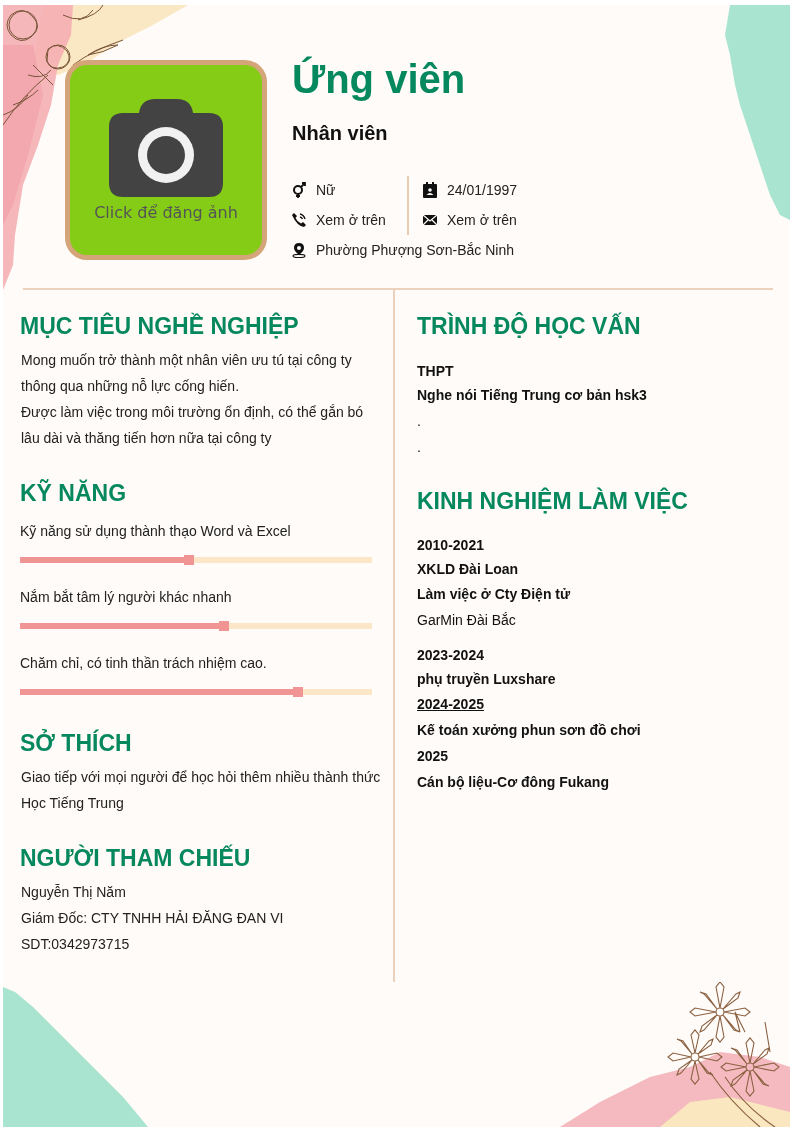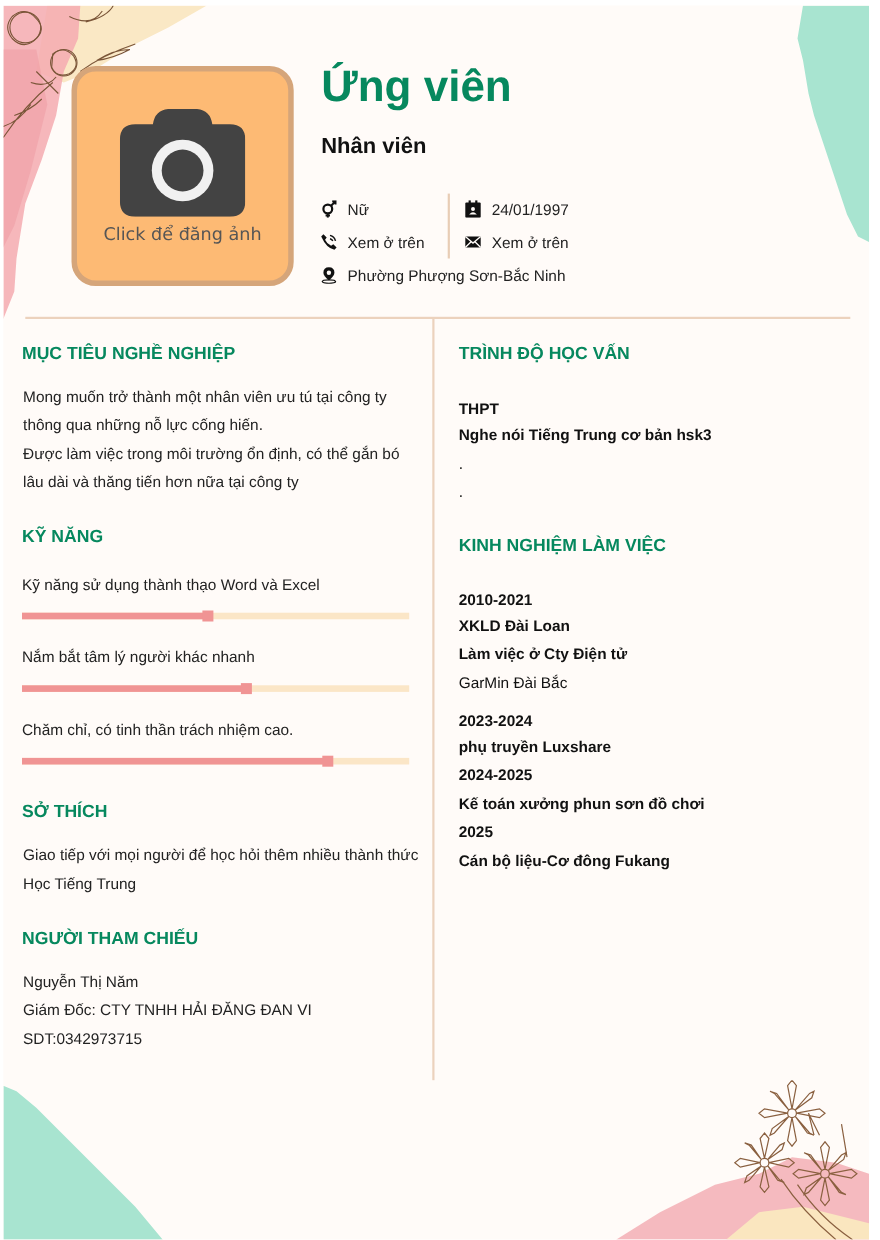--- a/index.html
+++ b/index.html
@@ -6,36 +6,36 @@
   html, body { width: 800px; height: 1127px; background: #ffffff; overflow: hidden; }
   body { font-family: "Liberation Sans", "DejaVu Sans", sans-serif; color: #1a1a1a; position: relative; }
   .page {
     position: absolute; left: 3px; top: 5px; width: 787px; height: 1122px;
     background: #fffbf8; overflow: hidden;
   }
   .deco { position: absolute; pointer-events: none; }
   
   .photo {
     position: absolute; left: 62px; top: 55px; width: 202px; height: 200px;
-    border: 5px solid #d5a57a; border-radius: 22px; background: #fdba74;
+    border: 5px solid #d5a57a; border-radius: 22px; background: #84cc16;
     display: flex; flex-direction: column; align-items: center; justify-content: center;
     cursor: pointer;
   }
   .photo-label { font-family: "DejaVu Sans", sans-serif; font-size: 16px; color: #555; margin-top: 6px; }
   .name {
     position: absolute; left: 289px; top: 52px; font-size: 40px; font-weight: bold; color: #06885e;
   }
   .position { position: absolute; left: 289px; top: 117px; font-size: 20px; font-weight: bold; color: #111; }
   .info { position: absolute; font-size: 14px; color: #222; display: flex; align-items: center; }
   .info .ic { width: 18px; height: 16px; margin-right: 8px; display: inline-flex; align-items: center; justify-content: center; }
   .info-sep { position: absolute; left: 404px; top: 171px; width: 2px; height: 59px; background: #e8cdb5; }
   .hline { position: absolute; left: 20px; top: 283px; width: 750px; height: 2px; background: #ecd2bd; }
   .vline { position: absolute; left: 390px; top: 284px; width: 2px; height: 693px; background: #ecd2bd; }
 
-  .section-title { position: absolute; font-size: 16px; font-weight: bold; color: #06885e; letter-spacing: 0px; }
+  .section-title { position: absolute; font-size: 23px; font-weight: bold; color: #06885e; letter-spacing: 0px; }
   .para { position: absolute; font-size: 14px; color: #222; line-height: 26px; }
   .skill-label { position: absolute; left: 17px; font-size: 14px; color: #222; }
   .skill-track { position: absolute; left: 17px; width: 352px; height: 6px; background: #fbe6c7; }
   .skill-fill { position: absolute; left: 0; top: 0; height: 6px; background: #f09494; }
   .skill-knob { position: absolute; top: -2px; width: 10px; height: 10px; background: #f09494; cursor: pointer; }
   .edu-line, .exp-line { position: absolute; left: 414px; font-size: 14px; color: #111; }
   .bold { font-weight: bold; }
 </style>
 </head>
 <body>
@@ -199,18 +199,18 @@
   <div class="edu-line" style="top:408px;">.</div>
   <div class="edu-line" style="top:434px;">.</div>
 
   <div class="section-title" style="left:414px;top:483px;">KINH NGHIỆM LÀM VIỆC</div>
   <div class="exp-line bold" style="top:532px;">2010-2021</div>
   <div class="exp-line bold" style="top:556px;text-align:right;">XKLD Đài Loan</div>
   <div class="exp-line bold" style="top:581px;text-align:center;">Làm việc ở Cty Điện tử</div>
   <div class="exp-line" style="top:607px;text-align:center;">GarMin Đài Bắc</div>
   <div class="exp-line bold" style="top:642px;">2023-2024</div>
   <div class="exp-line bold" style="top:666px;">phụ truyền Luxshare</div>
-  <div class="exp-line bold" style="top:691px;">2024-2025</div>
+  <div class="exp-line bold" style="top:691px;text-decoration:underline;">2024-2025</div>
   <div class="exp-line bold" style="top:717px;">Kế toán xưởng phun sơn đồ chơi</div>
   <div class="exp-line bold" style="top:743px;">2025</div>
   <div class="exp-line bold" style="top:769px;">Cán bộ liệu-Cơ đông Fukang</div>
 
 </div>
 
 </body></html>

